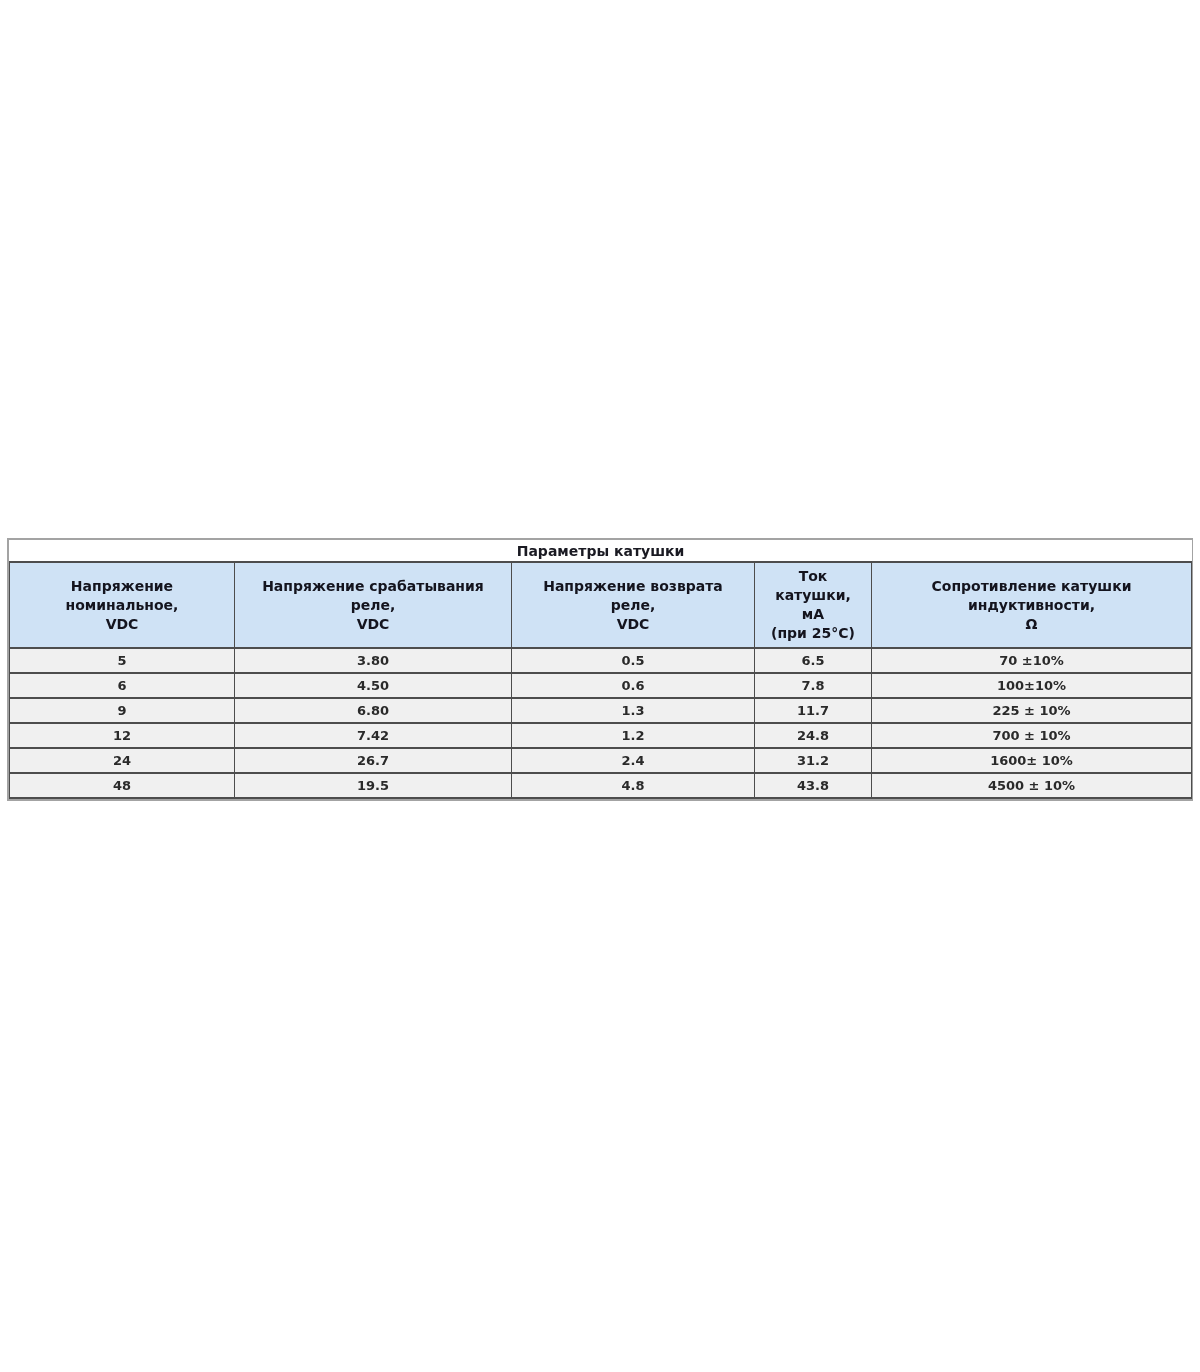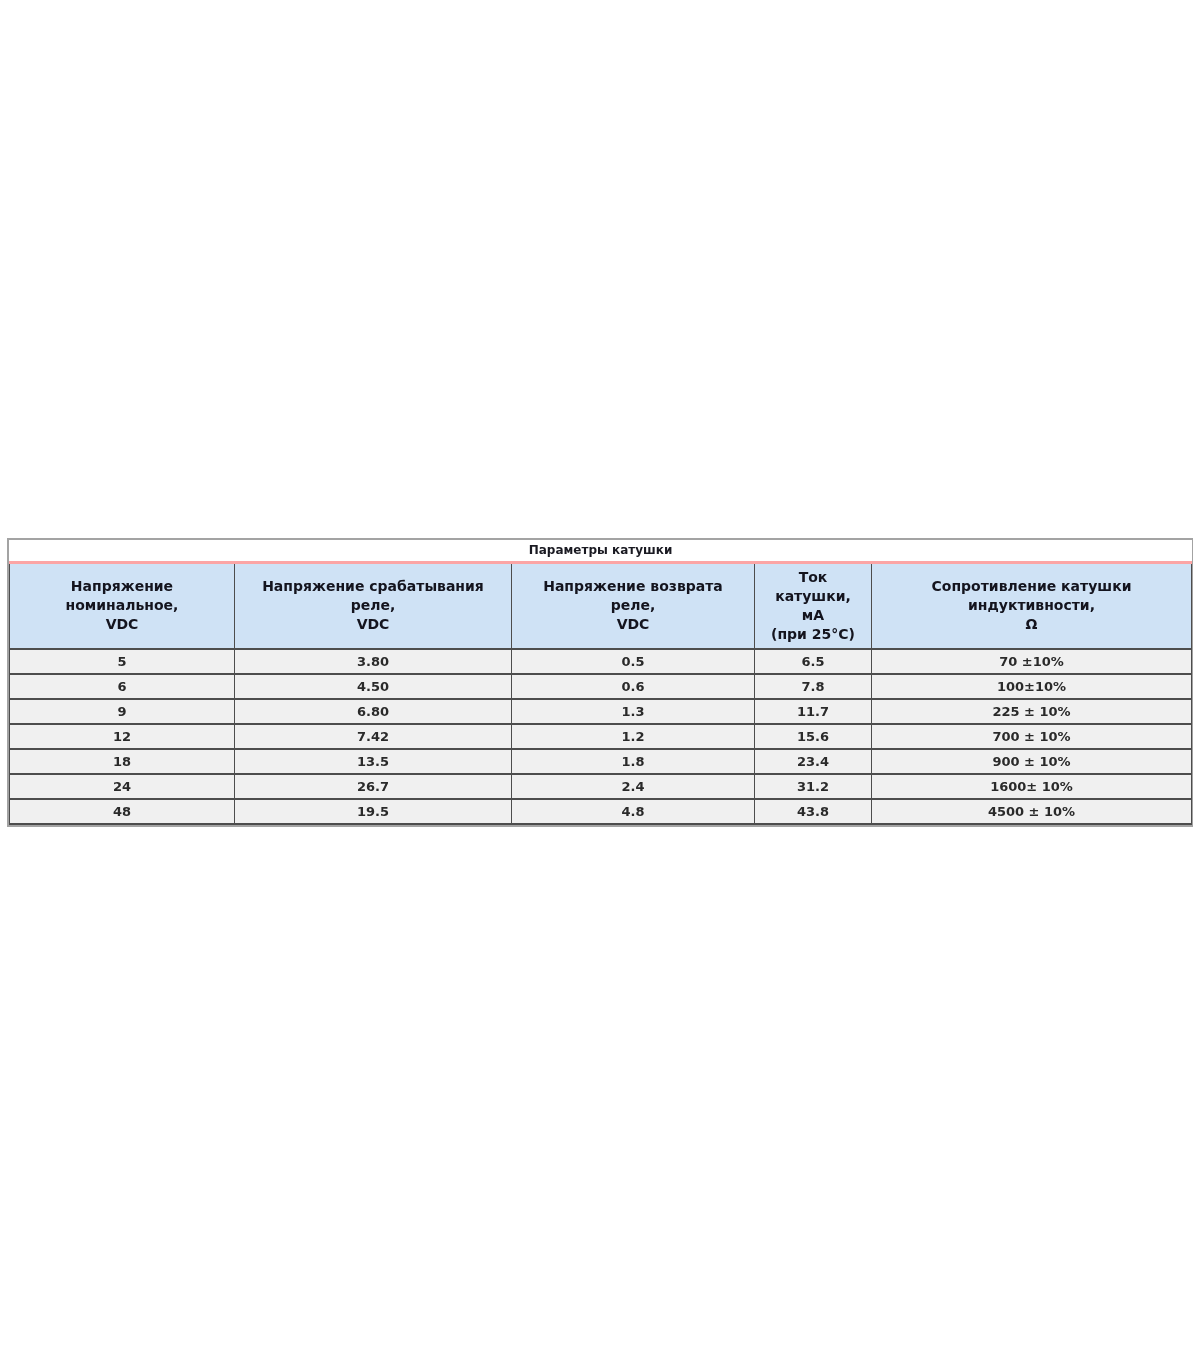--- a/index.html
+++ b/index.html
@@ -27,23 +27,23 @@
     border-right: 1px solid #4d4d4d;
     border-top: 2px solid #4d4d4d;
     border-bottom: 2px solid #4d4d4d;
     text-align: center;
     vertical-align: middle;
     overflow: hidden;
   }
   .spec .title-cell {
     background: #ffffff;
     border: none;
-    border-bottom: 3px solid #fca5a5;
+    border-bottom: 1px solid #fca5a5;
     height: 22px;
-    font-size: 12px;
+    font-size: 14px;
     font-weight: bold;
     color: #1a1a22;
     padding: 2px 0;
   }
   .spec th.col-header {
     background: #cfe2f5;
     color: #14141e;
     font-size: 14px;
     font-weight: bold;
     line-height: 19px;
@@ -113,29 +113,22 @@
           <td class="data-cell">9</td>
           <td class="data-cell">6.80</td>
           <td class="data-cell">1.3</td>
           <td class="data-cell">11.7</td>
           <td class="data-cell">225 ± 10%</td>
         </tr>
         <tr>
           <td class="data-cell">12</td>
           <td class="data-cell">7.42</td>
           <td class="data-cell">1.2</td>
-          <td class="data-cell">15.6</td>
+          <td class="data-cell">24.8</td>
           <td class="data-cell">700 ± 10%</td>
-        </tr>
-        <tr>
-          <td class="data-cell">18</td>
-          <td class="data-cell">13.5</td>
-          <td class="data-cell">1.8</td>
-          <td class="data-cell">23.4</td>
-          <td class="data-cell">900 ± 10%</td>
         </tr>
         <tr>
           <td class="data-cell">24</td>
           <td class="data-cell">26.7</td>
           <td class="data-cell">2.4</td>
           <td class="data-cell">31.2</td>
           <td class="data-cell">1600± 10%</td>
         </tr>
         <tr>
           <td class="data-cell">48</td>

